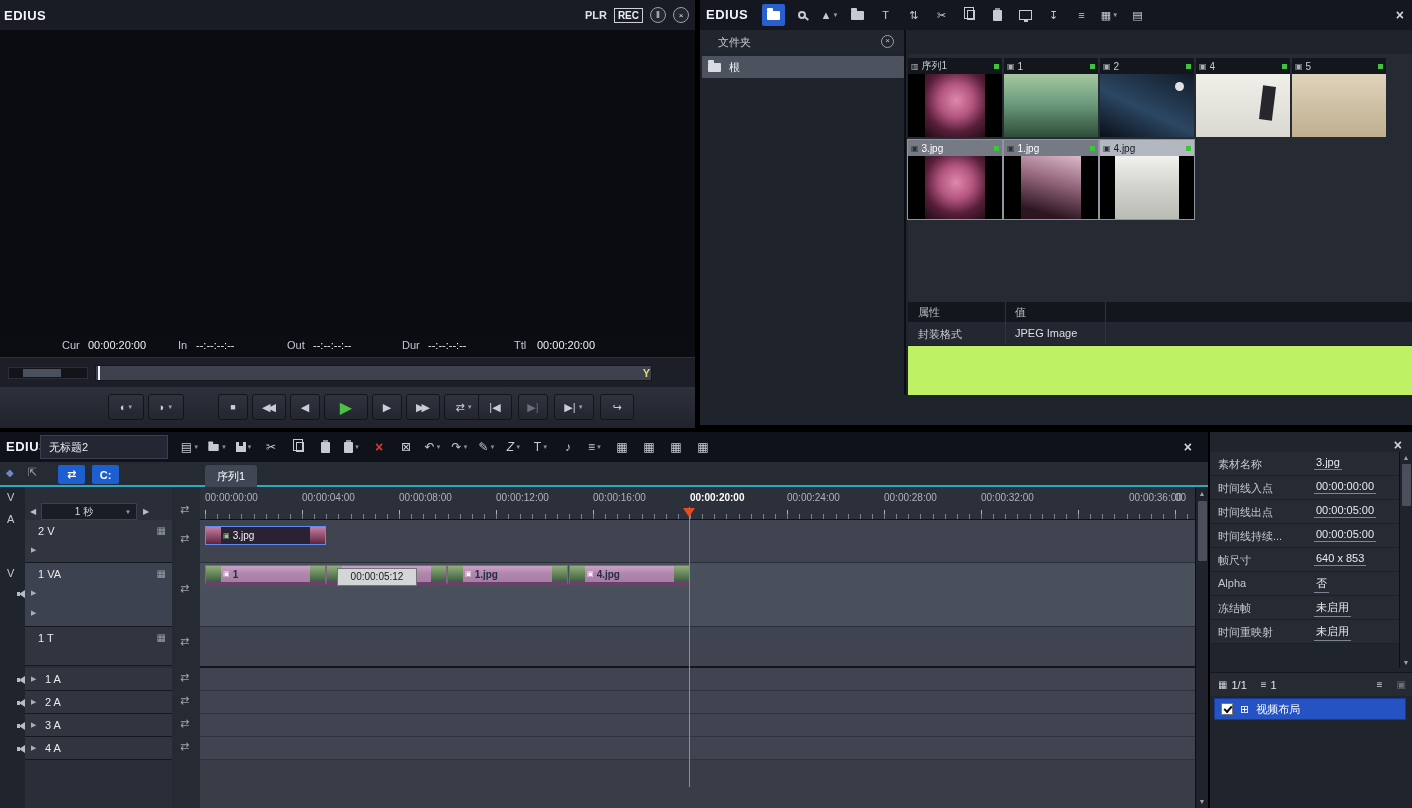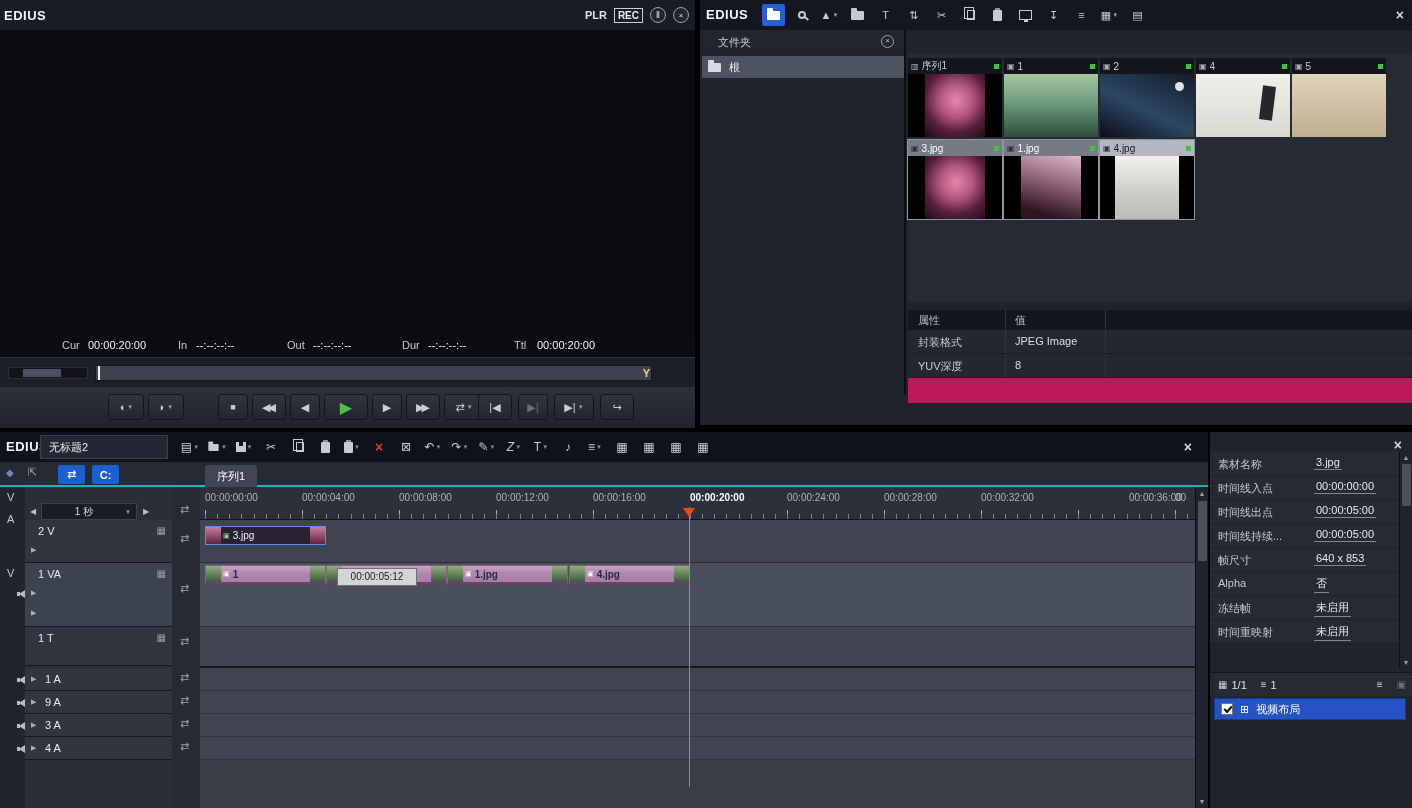--- a/index.html
+++ b/index.html
@@ -381,36 +381,30 @@
         <div class="chdr s2">
             <i class="cico" style="color:#2c2f36">▣</i>
             <span class="lbl">4.jpg</span>
             <i class="dot"></i>
           </div>
         <div class="th">
             <i class="img im-4j"></i>
           </div>
       </div>
     </div>
-    <div class="abs" style="left:208px;top:310px;width:504px;height:93px;background:#be185d">
+    <div class="abs" style="left:208px;top:302px;width:504px;height:93px;background:#bef264">
       <div class="ph">
         <span class="k" style="left:10px">属性</span>
         <span class="v" style="left:107px">值</span>
         <i class="vline" style="left:97px"></i>
         <i class="vline" style="left:197px"></i>
       </div>
       <div class="prow">
         <span class="k">封装格式</span>
         <span class="v">JPEG Image</span>
-        <i class="vline" style="left:97px"></i>
-          <i class="vline" style="left:197px"></i>
-      </div>
-      <div class="prow">
-        <span class="k">YUV深度</span>
-        <span class="v">8</span>
         <i class="vline" style="left:97px"></i>
           <i class="vline" style="left:197px"></i>
       </div>
     </div>
   </div>
 
   <div class="win" id="tl" style="left:0;top:432px;width:1208px;height:376px">
     <div class="abs tltitle" style="left:0;top:0;width:1208px;height:30px">
       <span class="logo abs" style="left:2px;top:7px">EDIUS</span>
       <div class="doctab">无标题2</div>
@@ -528,21 +522,21 @@
           <span class="tlabel">1 T</span>
           <i class="tfilm">▦</i>
         </div>
         <div class="tblock" style="top:181px;height:23px;background:#31353f">
           <i class="texp" style="top:7px">▶</i>
           <span class="tlabel" style="left:20px">1 A</span>
           <i class="ispk abs" style="right:8px;top:7px"></i>
         </div>
         <div class="tblock" style="top:204px;height:23px;background:#31353f">
           <i class="texp" style="top:7px">▶</i>
-          <span class="tlabel" style="left:20px">9 A</span>
+          <span class="tlabel" style="left:20px">2 A</span>
           <i class="ispk abs" style="right:8px;top:7px"></i>
         </div>
         <div class="tblock" style="top:227px;height:23px;background:#31353f">
           <i class="texp" style="top:7px">▶</i>
           <span class="tlabel" style="left:20px">3 A</span>
           <i class="ispk abs" style="right:8px;top:7px"></i>
         </div>
         <div class="tblock" style="top:250px;height:23px;background:#31353f">
           <i class="texp" style="top:7px">▶</i>
           <span class="tlabel" style="left:20px">4 A</span>

